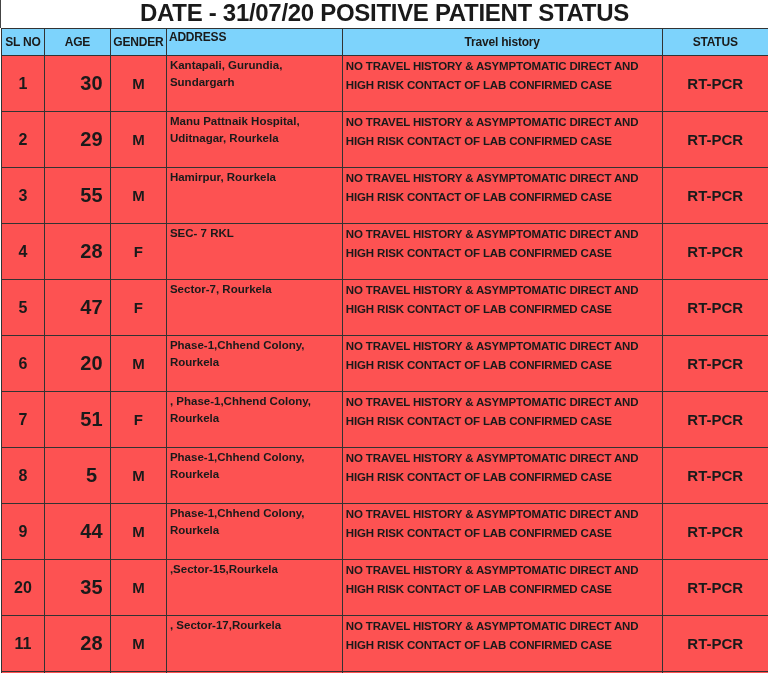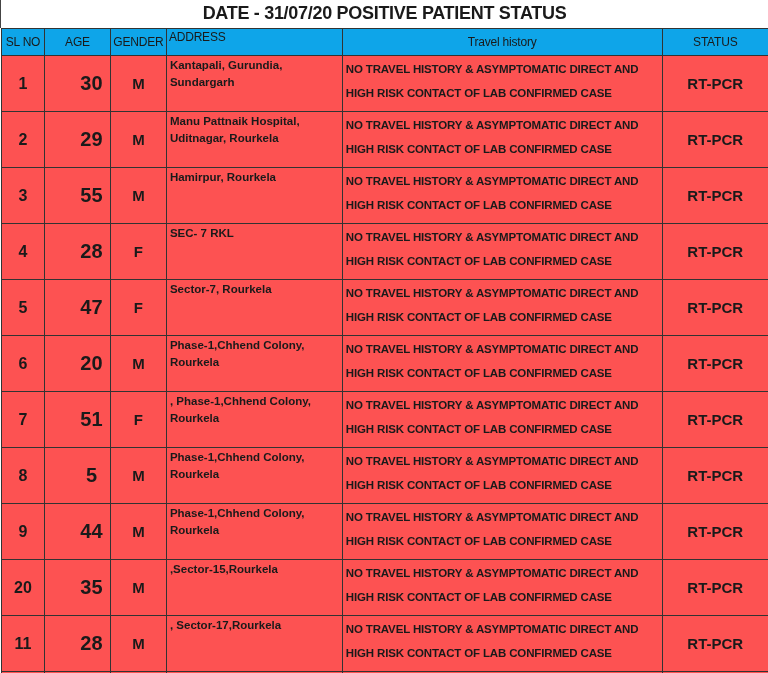--- a/index.html
+++ b/index.html
@@ -1,31 +1,31 @@
 <!DOCTYPE html>
 <html><head>
 <meta charset="utf-8">
 <style>
   html, body { margin: 0; padding: 0; background: #ffffff; }
   body { width: 768px; height: 673px; overflow: hidden; position: relative;
          font-family: "Liberation Sans", sans-serif; color: #1a1a1a; }
   .title { position: absolute; left: 0; top: 0; width: 768px; height: 28px;
-           text-align: center; font-weight: bold; font-size: 18px; line-height: 26px;
+           text-align: center; font-weight: bold; font-size: 24px; line-height: 26px;
            letter-spacing: -0.3px; border-left: 1px solid #444; box-sizing: border-box; }
   table { position: absolute; left: 1px; top: 28px; border-collapse: collapse; table-layout: fixed; }
   td, th { border: 1px solid #333; box-sizing: border-box; padding: 0; }
-  th { background: #0ea5e9; height: 27px; font-size: 12px; font-weight: normal; text-align: center;
+  th { background: #7dd3fc; height: 27px; font-size: 12px; font-weight: bold; text-align: center;
        vertical-align: middle; letter-spacing: -0.2px; }
   th.addr { text-align: left; vertical-align: top; padding-left: 2px; padding-top: 1px; }
   tr.row td { background: #fd5252; height: 56px; font-weight: bold; }
   td.num { font-size: 16px; text-align: center; vertical-align: middle; }
   td.age { font-size: 20px; text-align: center; vertical-align: middle; padding-left: 28px; }
   td.gender { font-size: 15px; text-align: center; vertical-align: middle; }
   td.addr { font-size: 11.5px; vertical-align: top; padding: 1px 3px; line-height: 17px; }
-  td.travel { font-size: 11.5px; vertical-align: top; padding: 1px 3px; line-height: 24px; letter-spacing: -0.15px; }
+  td.travel { font-size: 11.5px; vertical-align: top; padding: 1px 3px; line-height: 19px; letter-spacing: -0.15px; }
   td.status { font-size: 15px; text-align: center; vertical-align: middle; }
   .nr { border-right: none; margin-top: 8px; }
 </style>
 </head>
 <body>
 
 <div class="title">DATE - 31/07/20 POSITIVE PATIENT STATUS</div>
 
 <table>
   <colgroup>

